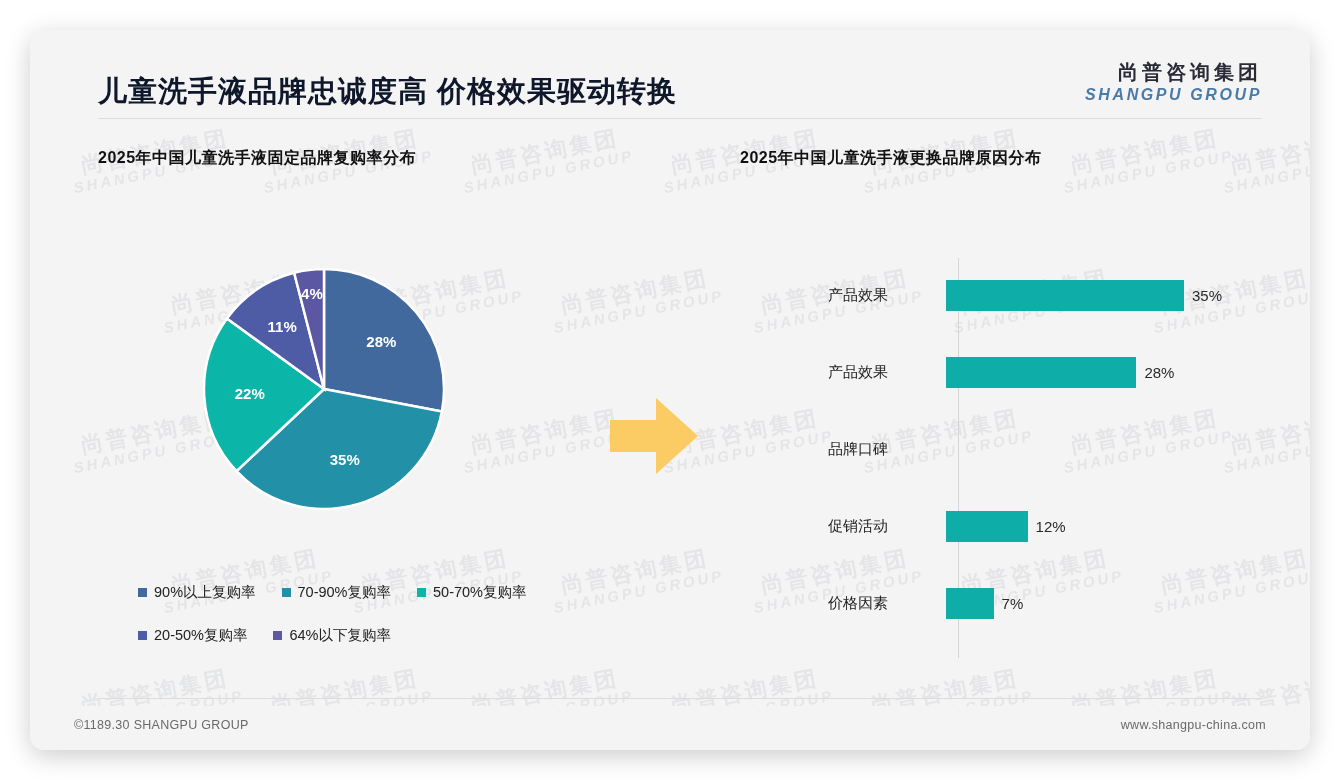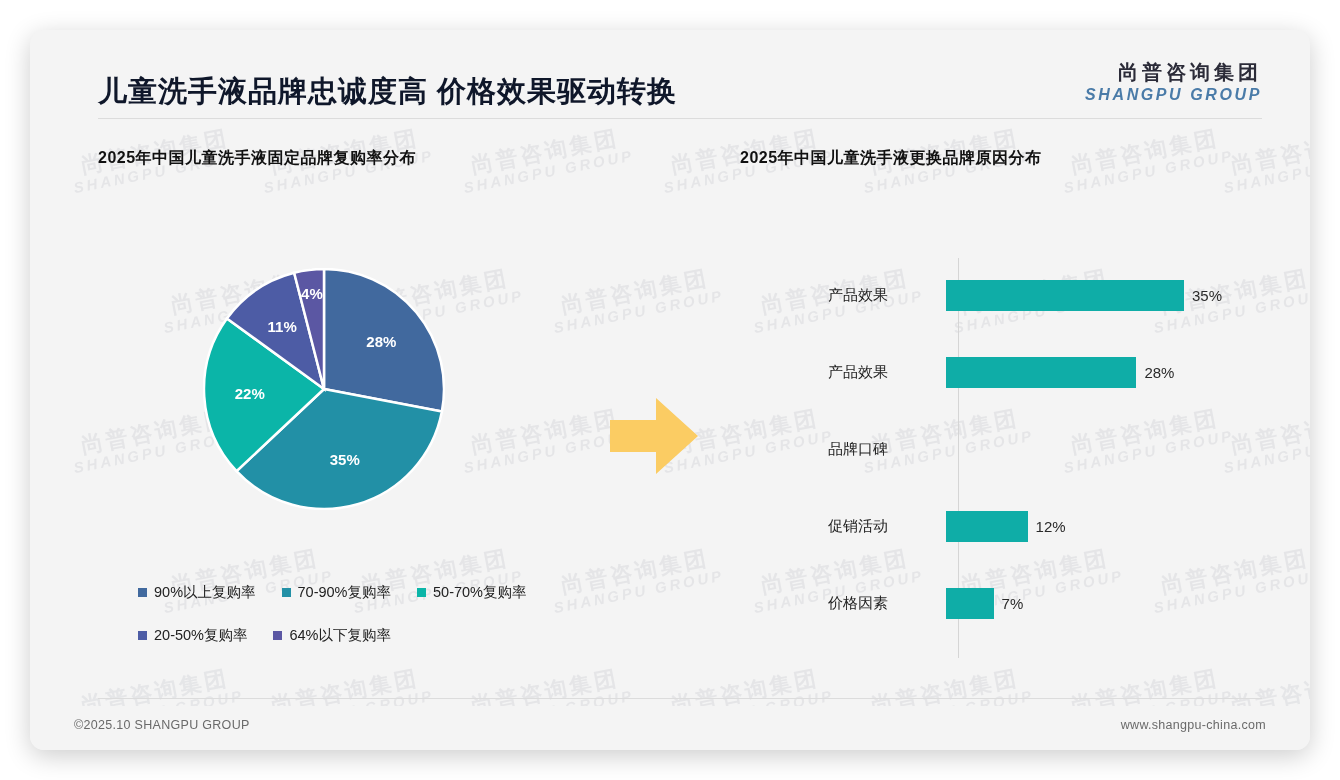--- a/index.html
+++ b/index.html
@@ -382,17 +382,17 @@
             </div>
           </div>
         </div>
     </div>
   </div>
 
   <div class="foot-rule"></div>
   <div class="footnote">样本：儿童洗手液行业市场调研样本量N=1320，于2025年8月通过尚普咨询调研获得</div>
 
   <div class="footer-bar">
-    <div class="footer-left">©2025.10 SHANGPU GROUP</div>
+    <div class="footer-left">©1189.30 SHANGPU GROUP</div>
     <div class="footer-right">www.shangpu-china.com</div>
   </div>
 
 </div>
 
 </body></html>

